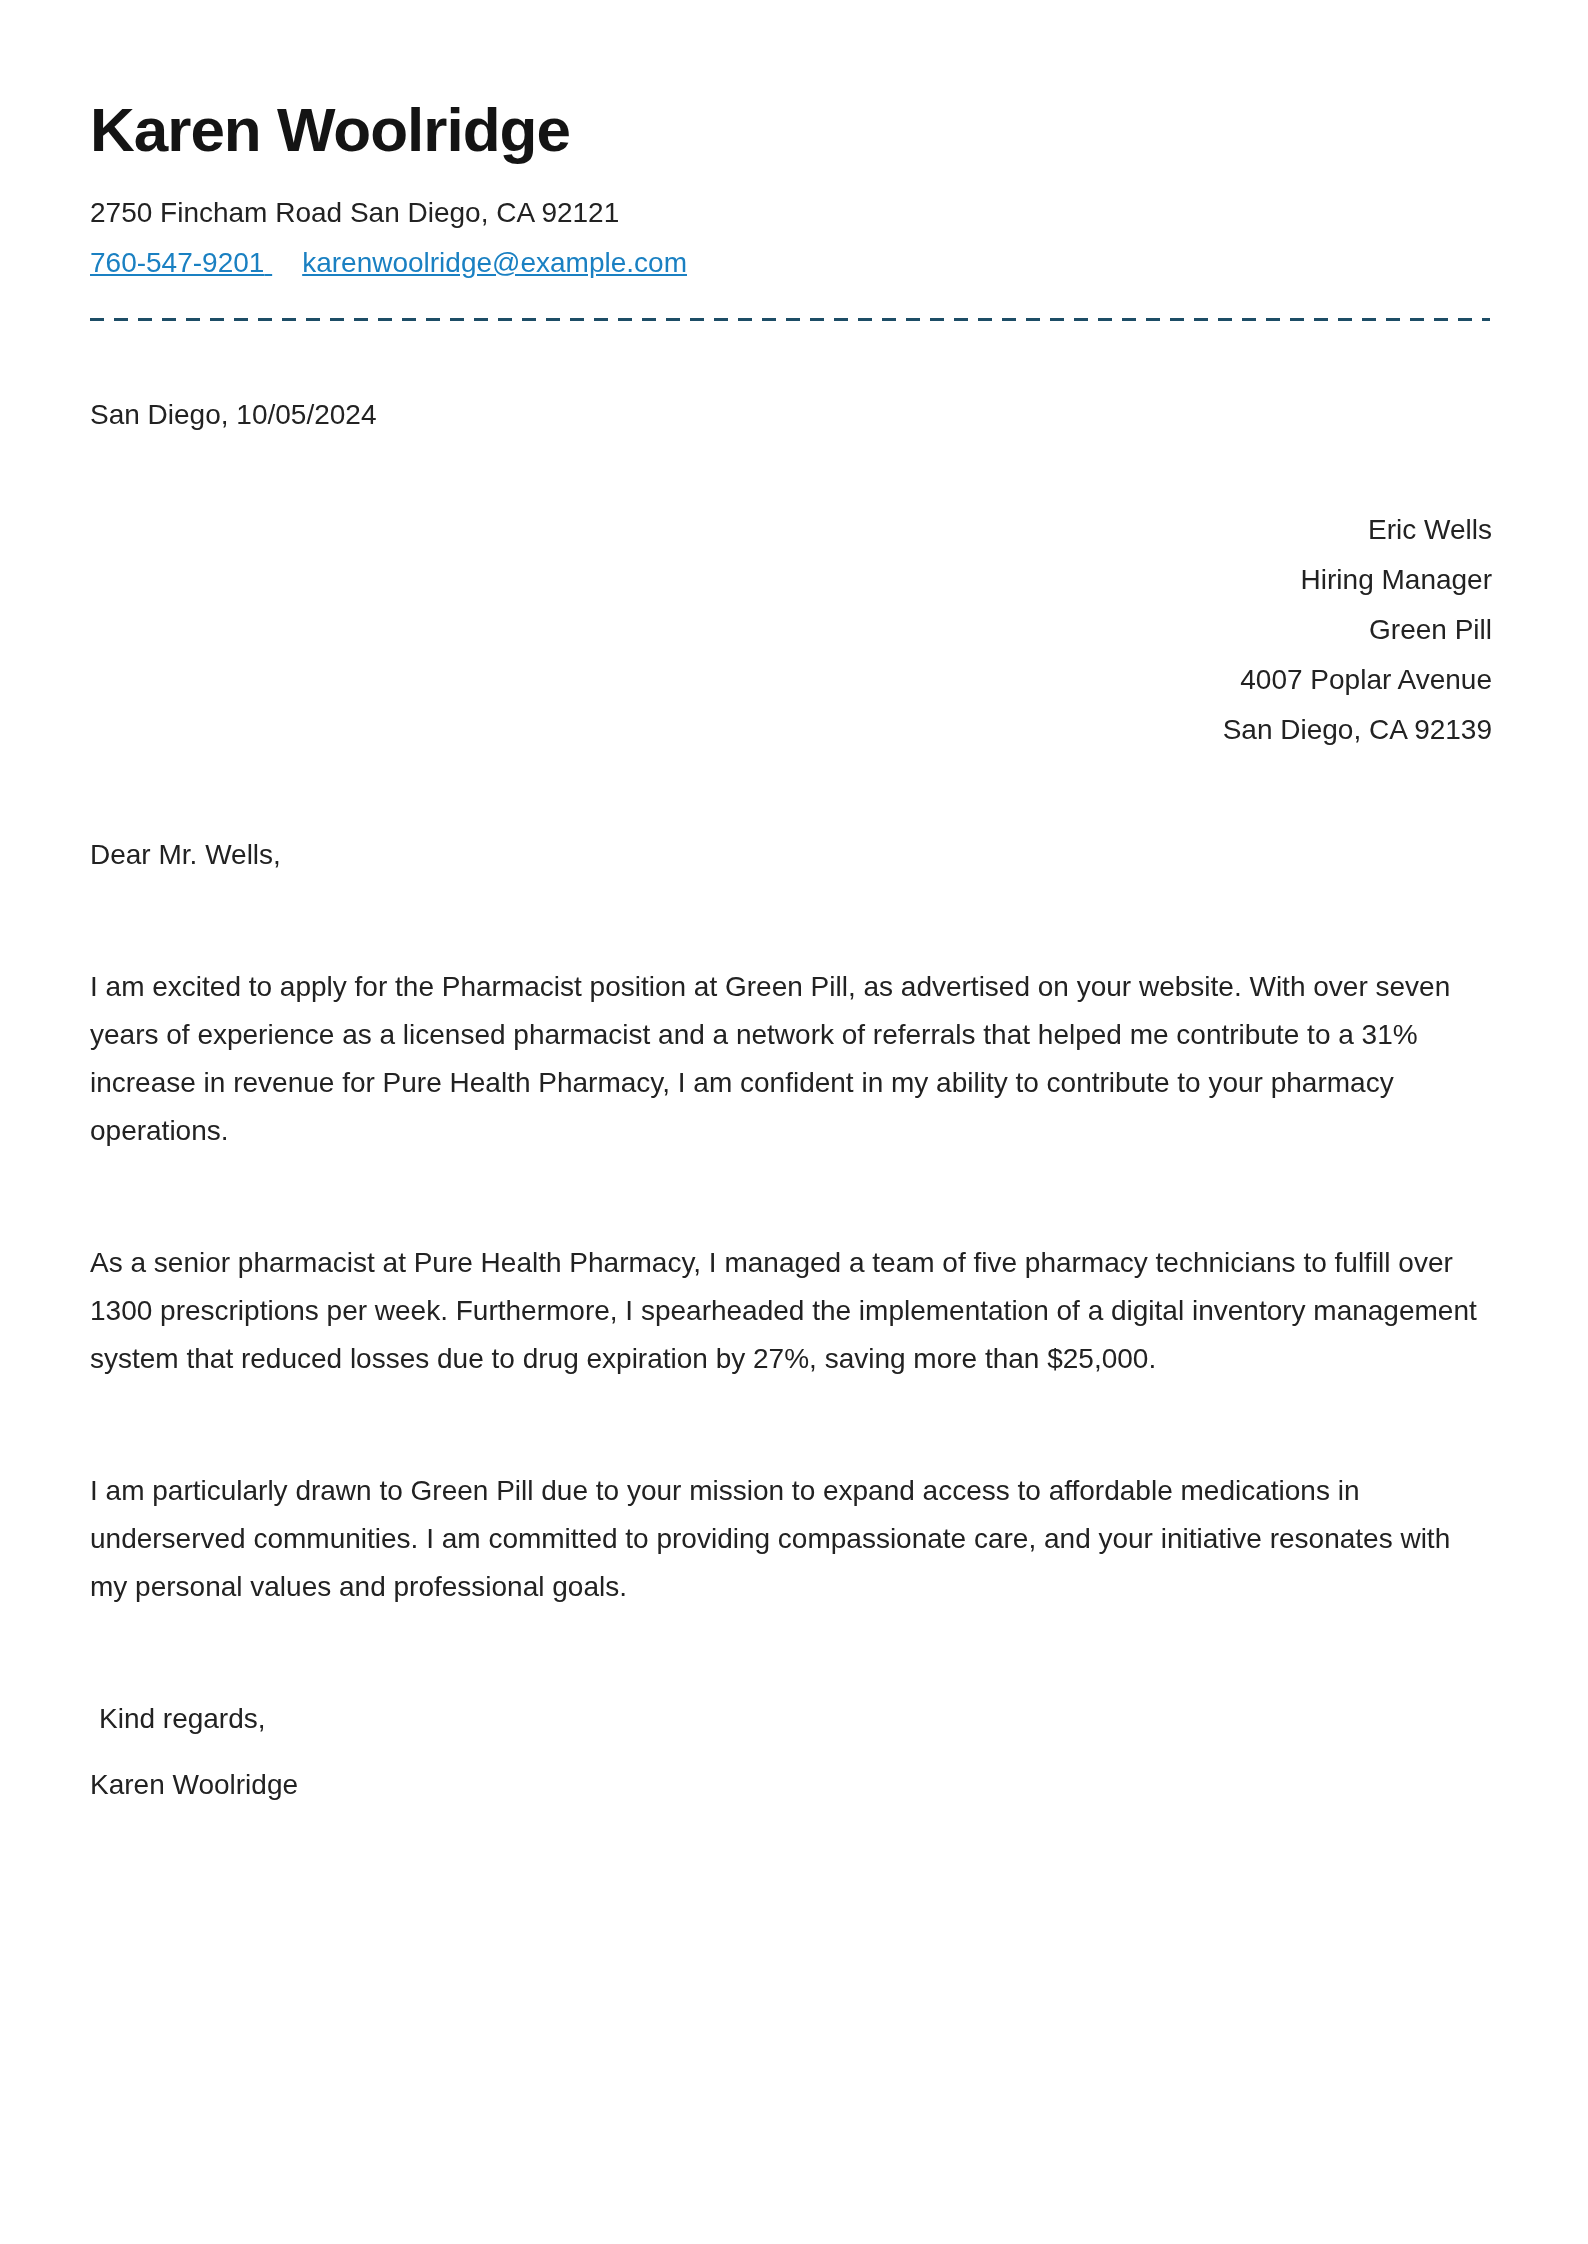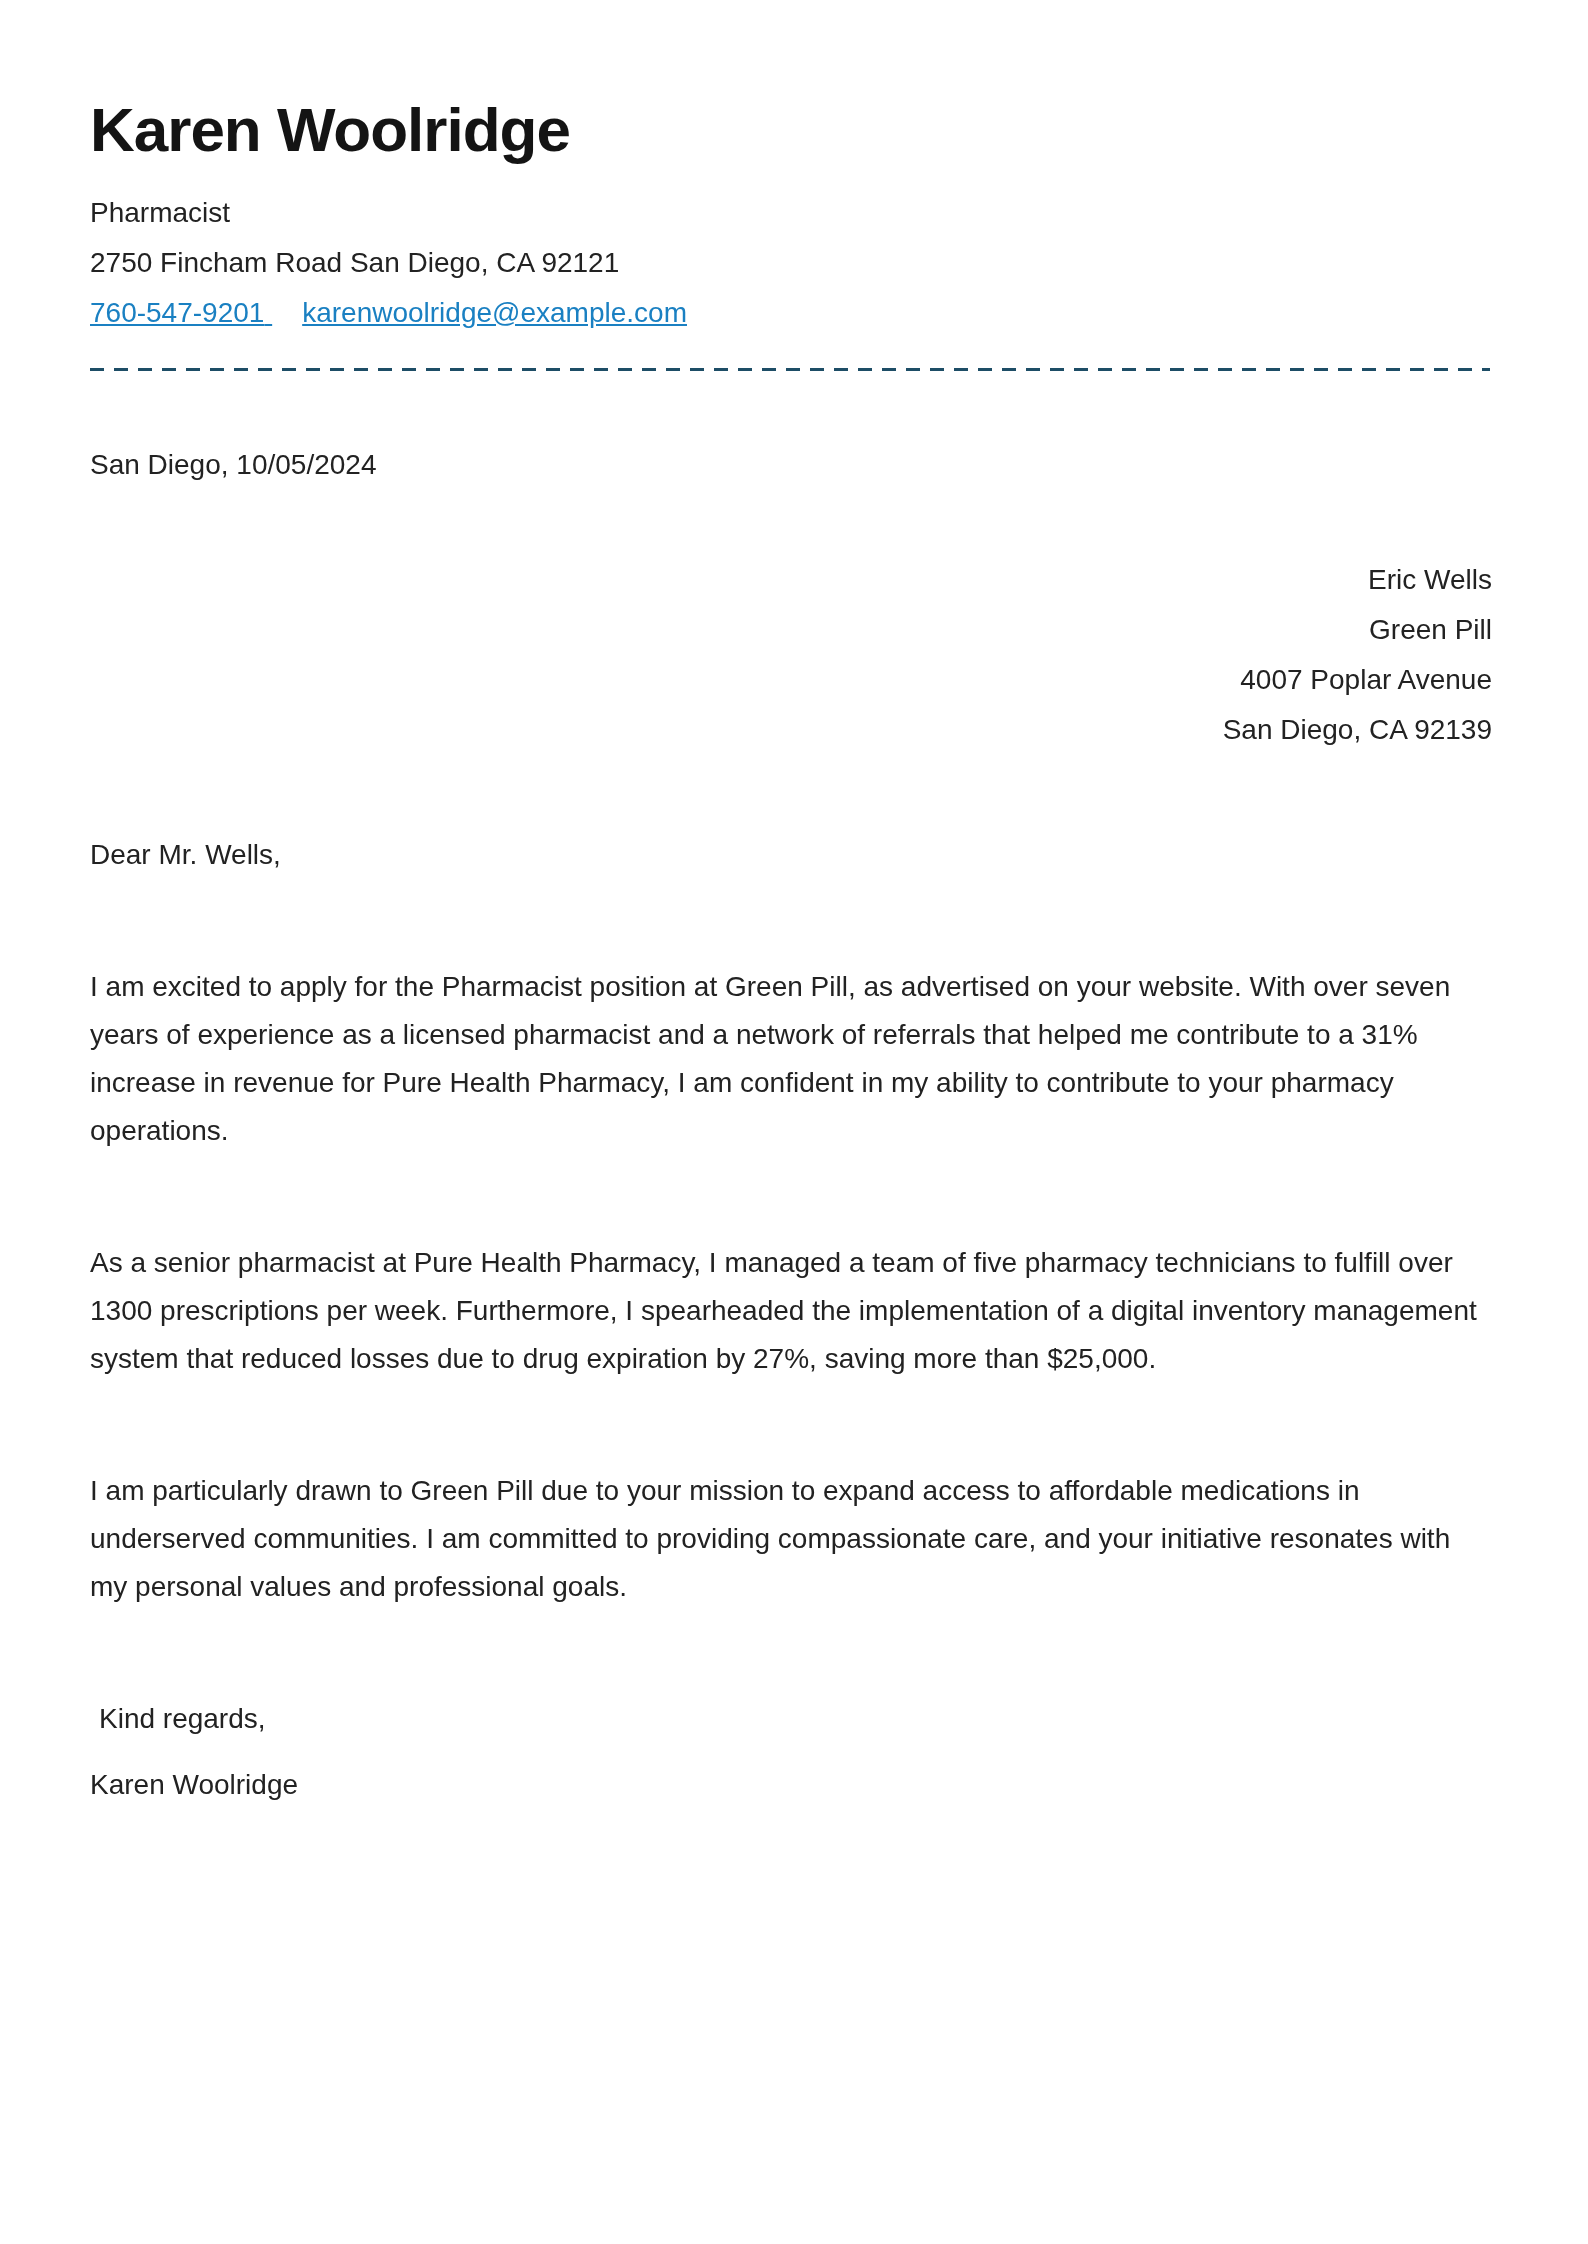--- a/index.html
+++ b/index.html
@@ -48,34 +48,34 @@
   .signature{margin:18px 0 0 0;}
   p{padding:0;}
 </style>
 </head>
 <body>
 
 <div class="page">
 
   <header>
     <h1 class="name">Karen Woolridge</h1>
-    <div class="hline">Pharmacist</div>
     <div class="hline">2750 Fincham Road San Diego, CA 92121</div>
     <div class="hline contact">
       <span class="link">760-547-9201</span>
       <span class="link email">karenwoolridge@example.com</span>
     </div>
     <div class="divider"></div>
   </header>
 
   <main class="letter">
     <p class="date">San Diego, 10/05/2024</p>
 
     <div class="recipient">
       <div>Eric Wells</div>
+      <div>Hiring Manager</div>
       <div>Green Pill</div>
       <div>4007 Poplar Avenue</div>
       <div>San Diego, CA 92139</div>
     </div>
 
     <p class="salutation">Dear Mr. Wells,</p>
 
     <p class="para">I am excited to apply for the Pharmacist position at Green Pill, as advertised on your website. With over seven years of experience as a licensed pharmacist and a network of referrals that helped me contribute to a 31% increase in revenue for Pure Health Pharmacy, I am confident in my ability to contribute to your pharmacy operations.</p>
     <p class="para">As a senior pharmacist at Pure Health Pharmacy, I managed a team of five pharmacy technicians to fulfill over 1300 prescriptions per week. Furthermore, I spearheaded the implementation of a digital inventory management system that reduced losses due to drug expiration by 27%, saving more than $25,000.</p>
     <p class="para">I am particularly drawn to Green Pill due to your mission to expand access to affordable medications in underserved communities. I am committed to providing compassionate care, and your initiative resonates with my personal values and professional goals.</p>

